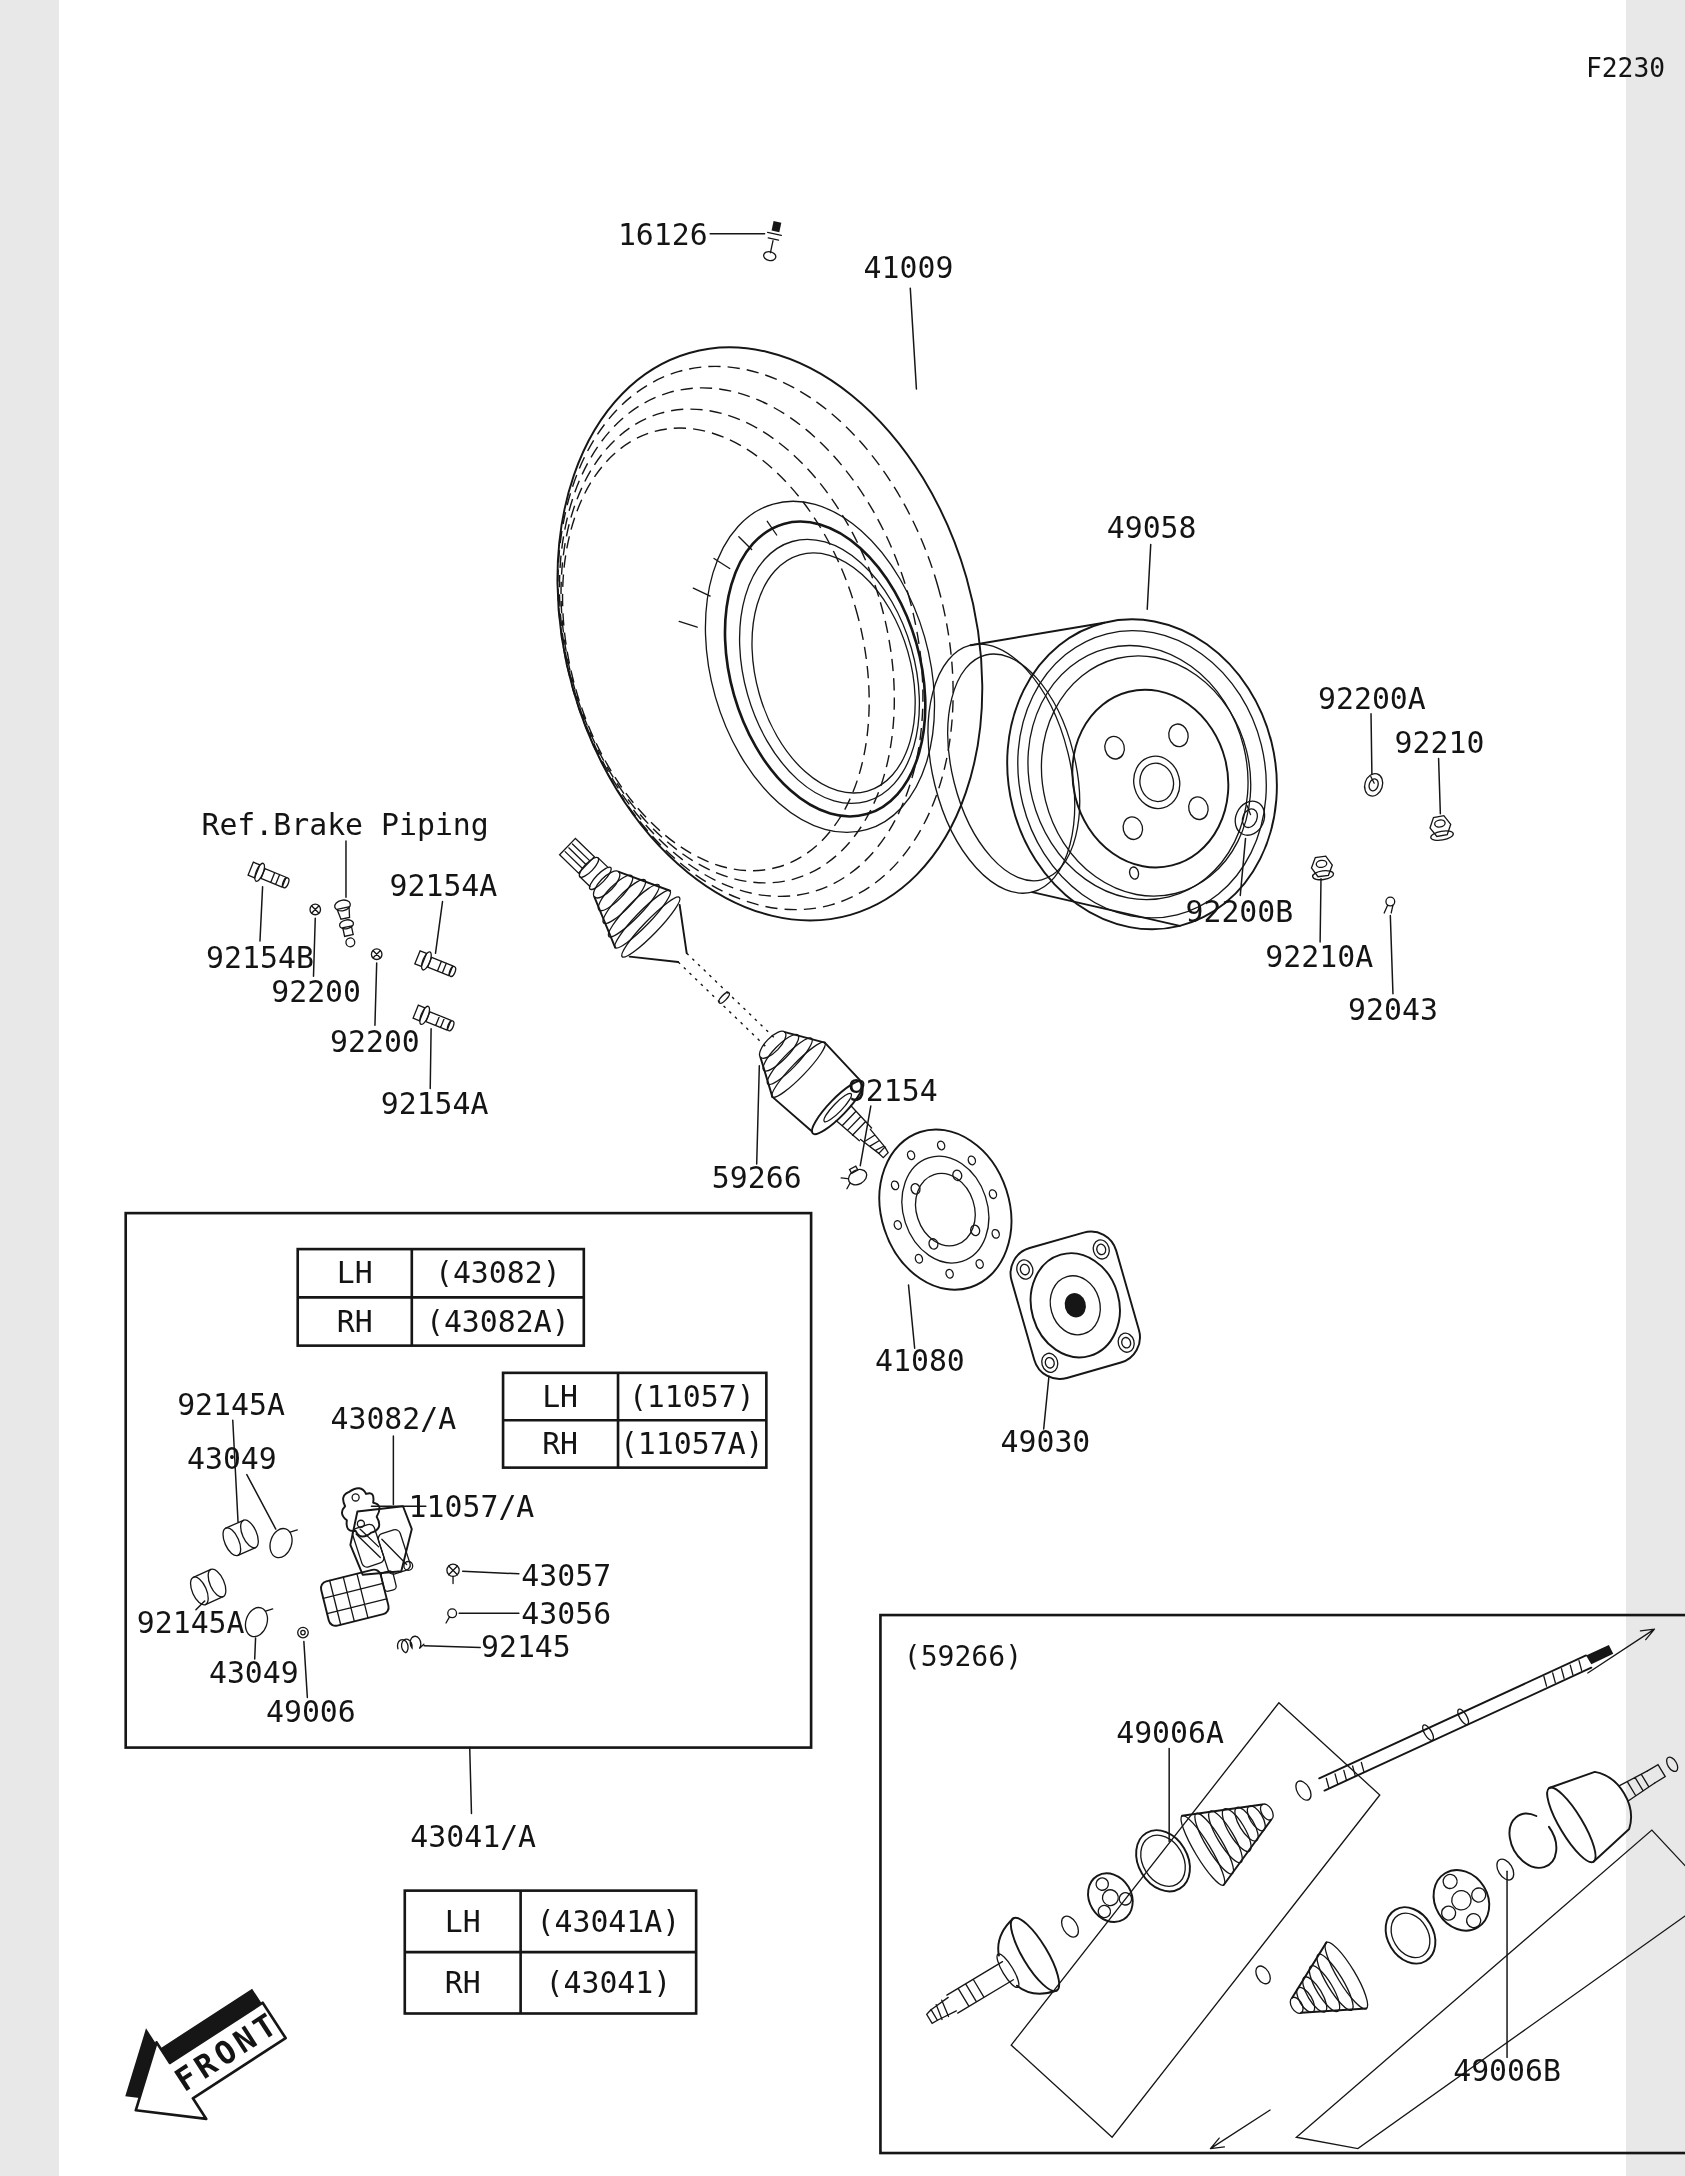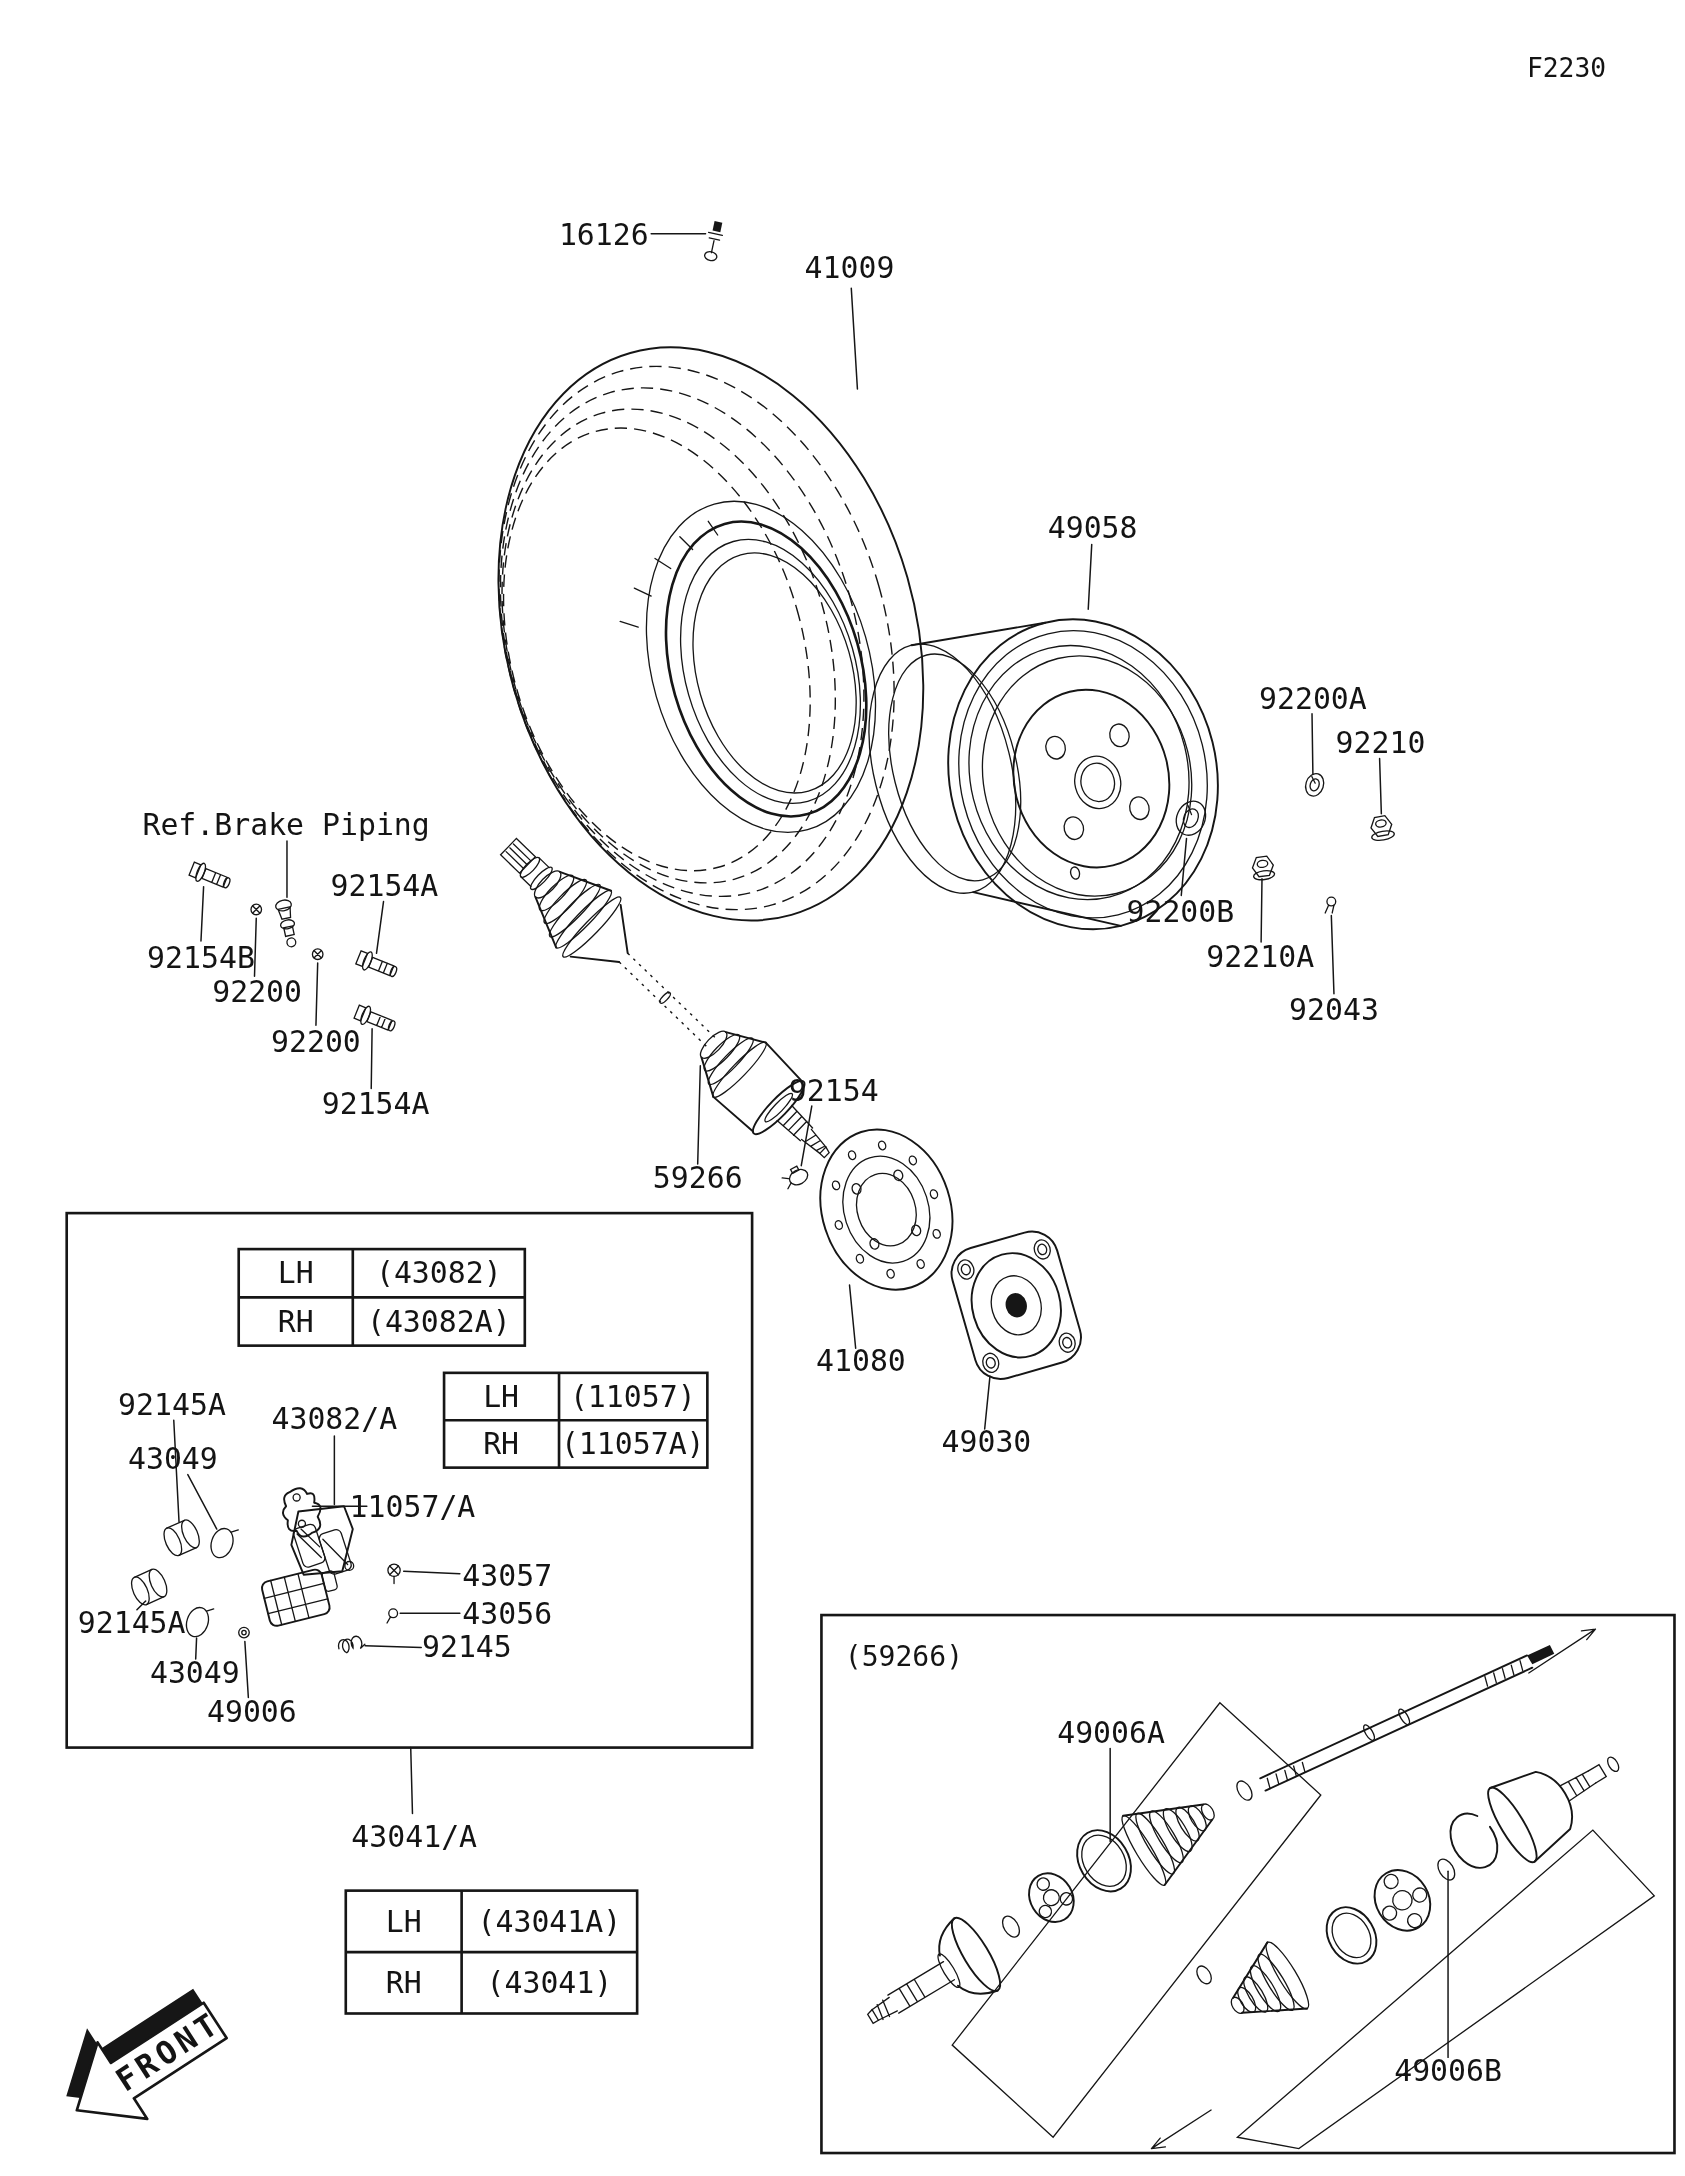--- a/index.html
+++ b/index.html
@@ -1,16 +1,16 @@
 <!DOCTYPE html>
 <html style="font-size:14px"><head>
 <meta charset="utf-8">
 <style>
   html,body{margin:0;padding:0;background:#e8e8e8;}
-  #page{width:1685px;height:2177px;background:#ffffff;position:relative;margin:0 auto;}
+  #page{width:1567px;height:2177px;background:#ffffff;position:relative;margin:0 auto;}
   svg{display:block;font-family:"DejaVu Sans Mono","Liberation Mono",monospace;}
   .s{fill:none;stroke:#161616;stroke-width:2.2;stroke-linecap:round;stroke-linejoin:round;}
   .s3{fill:none;stroke:#161616;stroke-width:3;stroke-linejoin:miter;}
   .th{fill:none;stroke:#161616;stroke-width:1.5;stroke-linecap:round;}
   .ld{fill:none;stroke:#161616;stroke-width:1.7;stroke-linecap:round;}
   .dsh{fill:none;stroke:#161616;stroke-width:1.6;stroke-dasharray:14 8;}
   .dot{fill:none;stroke:#161616;stroke-width:1.6;stroke-dasharray:3 6;}
   .t{fill:#141414;font-size:34px;text-anchor:middle;}
   .t30{fill:#141414;font-size:30px;text-anchor:middle;}
   .t32{fill:#141414;font-size:32px;text-anchor:middle;}

